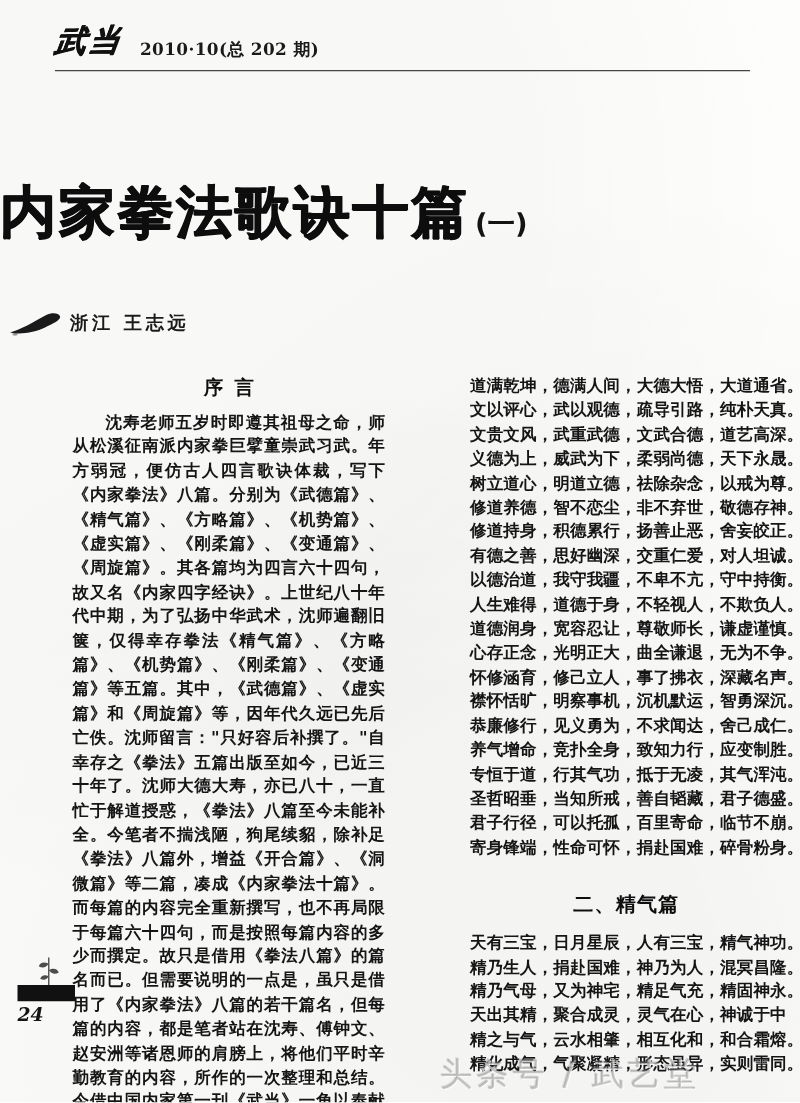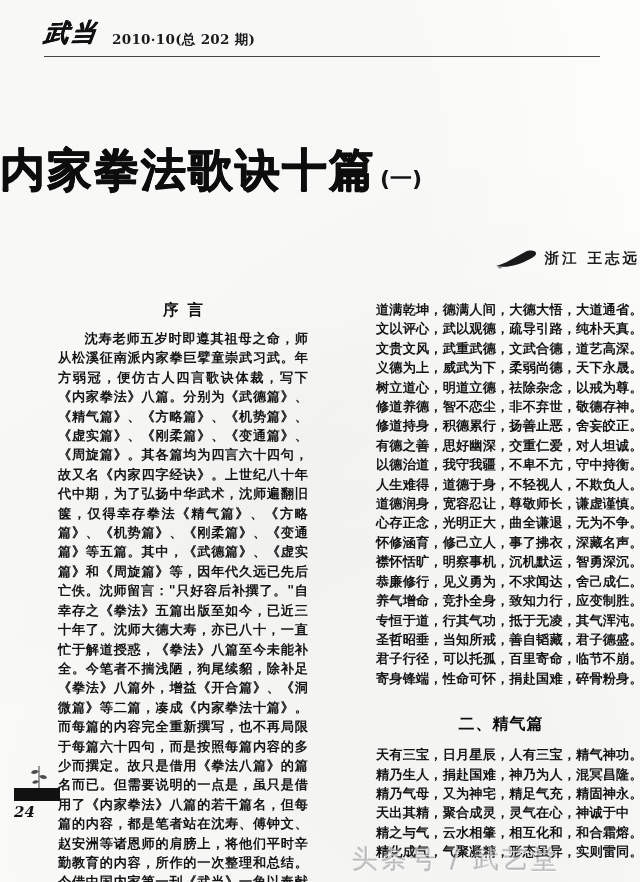--- a/index.html
+++ b/index.html
@@ -100,21 +100,21 @@
     margin-left: 4px;
     padding-bottom: 6px;
   }
 
   
   .byline {
     position: absolute;
     left: 0;
     top: 248px;
     width: 640px;
-    text-align: right;
+    text-align: left;
     z-index: 3;
   }
   .byline-inner {
     display: inline-block;
     position: relative;
     padding-left: 56px;
   }
   .byline-mark {
     position: absolute;
     left: 6px;

